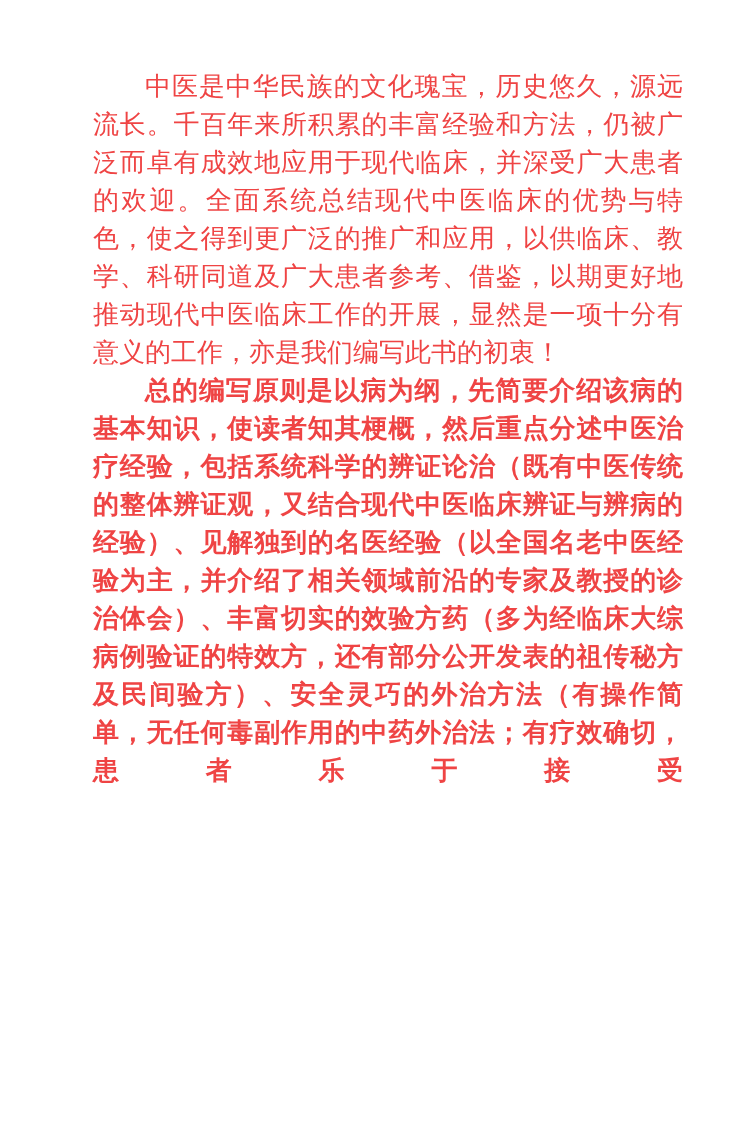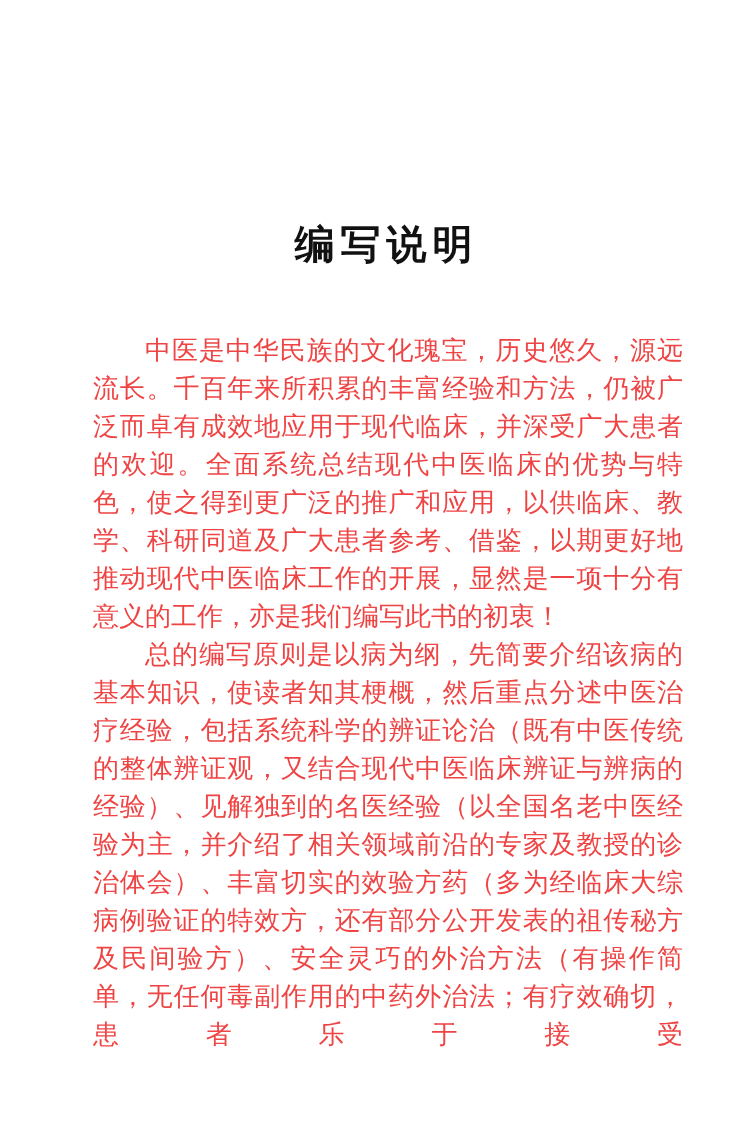--- a/index.html
+++ b/index.html
@@ -39,27 +39,27 @@
     color: #ef4444;
   }
   .body-text p {
     margin: 0;
     padding: 0;
     text-indent: 2em;
   }
   
   .body-text p.continued {
     text-align-last: justify;
+    font-weight: bold;
   }
 </style>
 </head>
 <body>
 
 <div class="page">
 
-  <h1 class="page-title">编写说明</h1>
 
   <div class="body-text">
     <p>中医是中华民族的文化瑰宝，历史悠久，源远流长。千百年来所积累的丰富经验和方法，仍被广泛而卓有成效地应用于现代临床，并深受广大患者的欢迎。全面系统总结现代中医临床的优势与特色，使之得到更广泛的推广和应用，以供临床、教学、科研同道及广大患者参考、借鉴，以期更好地推动现代中医临床工作的开展，显然是一项十分有意义的工作，亦是我们编写此书的初衷！</p>
     <p class="continued">总的编写原则是以病为纲，先简要介绍该病的基本知识，使读者知其梗概，然后重点分述中医治疗经验，包括系统科学的辨证论治（既有中医传统的整体辨证观，又结合现代中医临床辨证与辨病的经验）、见解独到的名医经验（以全国名老中医经验为主，并介绍了相关领域前沿的专家及教授的诊治体会）、丰富切实的效验方药（多为经临床大综病例验证的特效方，还有部分公开发表的祖传秘方及民间验方）、安全灵巧的外治方法（有操作简单，无任何毒副作用的中药外治法；有疗效确切，患者乐于接受</p>
   </div>
 
 </div>
 
 </body></html>

